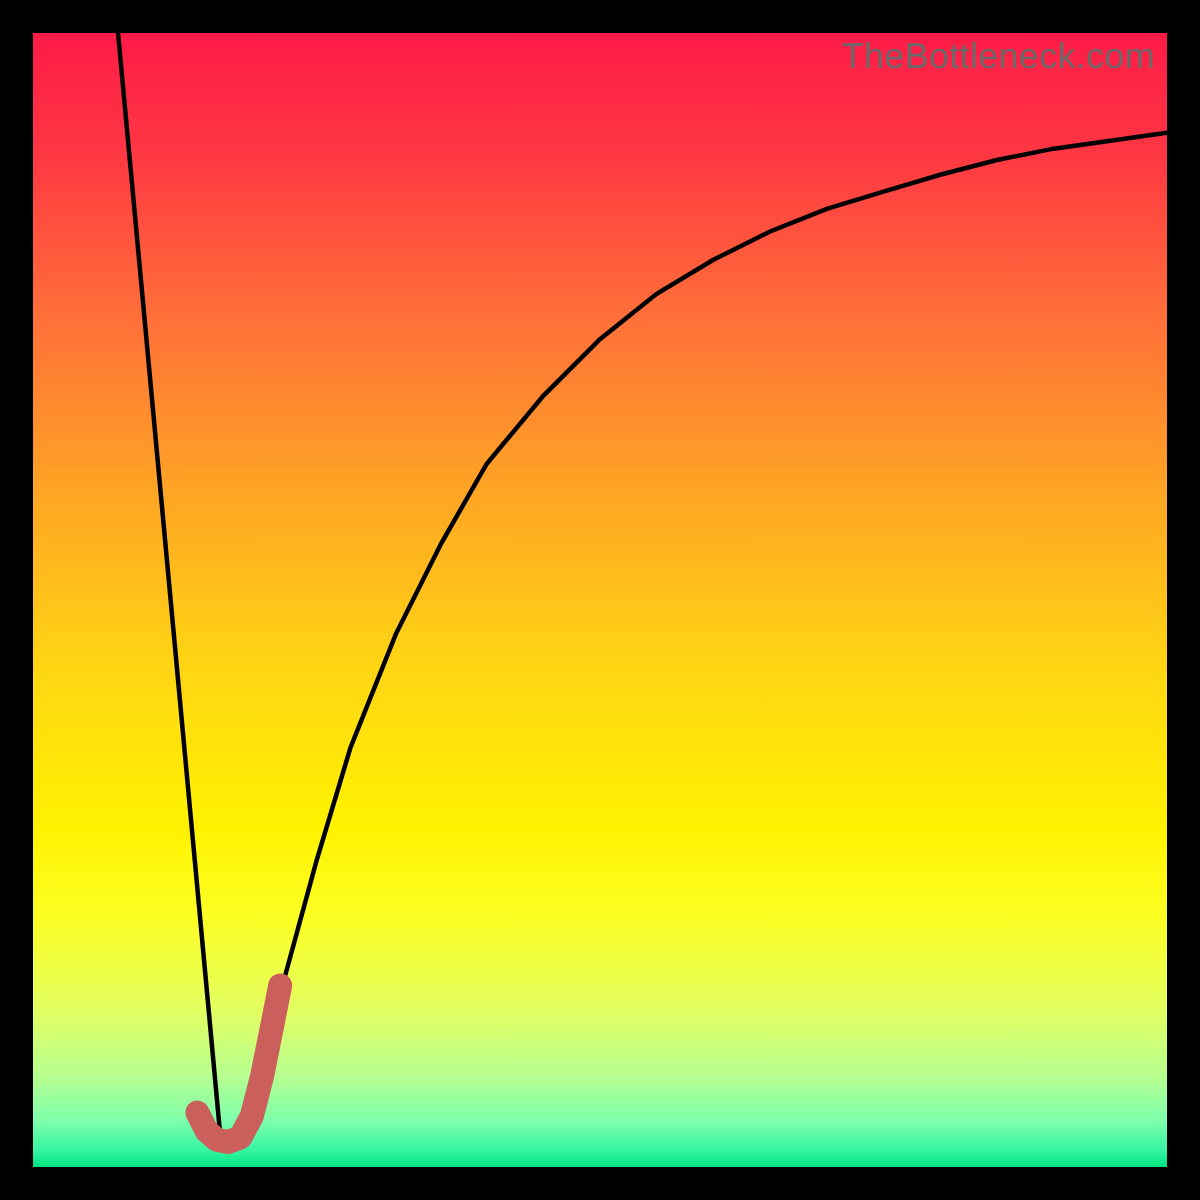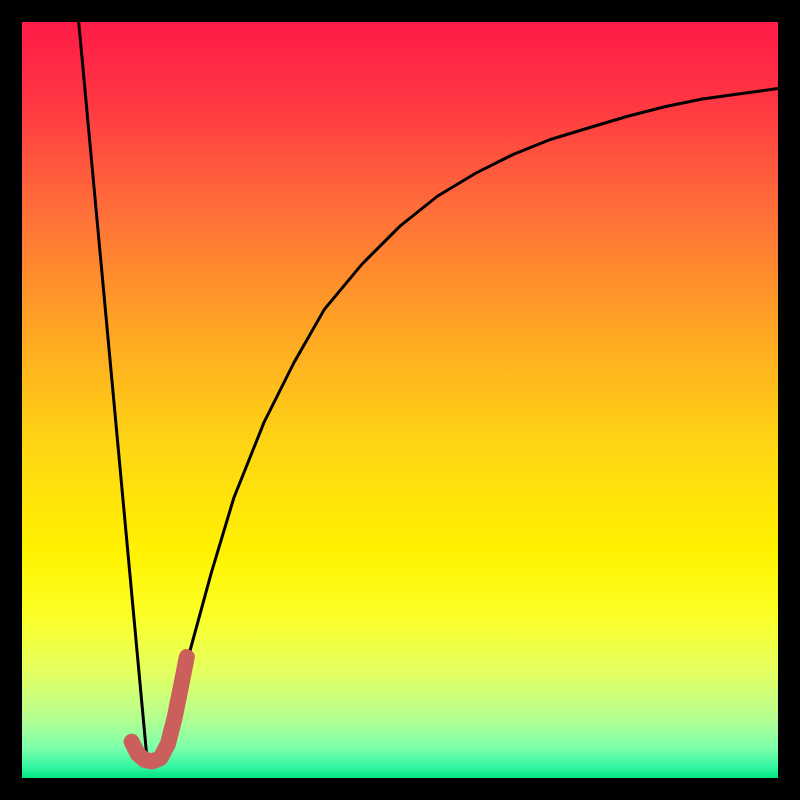--- a/index.html
+++ b/index.html
@@ -61,20 +61,21 @@
             <stop offset="86%" stop-color="#e4ff60"></stop>
             <stop offset="92%" stop-color="#b6ff90"></stop>
             <stop offset="96%" stop-color="#7dffab"></stop>
             <stop offset="98.5%" stop-color="#35f6a2"></stop>
             <stop offset="100%" stop-color="#00e582"></stop>
           </linearGradient>
       </defs>
       <rect x="0" y="0" width="756" height="756" fill="url(#bg)"></rect>
     </svg>
 
+    <div class="watermark">TheBottleneck.com</div>
 
     <svg class="curves" viewBox="0 0 756 756" preserveAspectRatio="none">
       <path fill="none" stroke-width="3" stroke-linecap="round" d="M56.7 0.0 L124.7 733.3 " stroke="#000000"></path>
       <path fill="none" stroke-width="3" stroke-linecap="round" d="M143.6 710.6 L166.3 635.0 L189.0 551.9 L211.7 476.3 L241.9 400.7 L272.2 340.2 L302.4 287.3 L340.2 241.9 L378.0 204.1 L415.8 173.9 L453.6 151.2 L491.4 132.3 L529.2 117.2 L567.0 105.8 L604.8 94.5 L642.6 84.7 L680.4 77.1 L718.2 71.8 L756.0 66.5 " stroke="#000000"></path>
       <path fill="none" stroke-width="16" stroke-linecap="round" stroke-linejoin="round" d="M109.6 719.7 L115.7 731.8 L122.5 737.9 L130.0 739.4 L138.3 736.3 L145.9 722.0 L152.7 695.5 L158.8 665.3 L164.8 635.0 " stroke="#cb5f5c"></path>
     </svg>
   </div>
 </div>
 
 </body></html>

